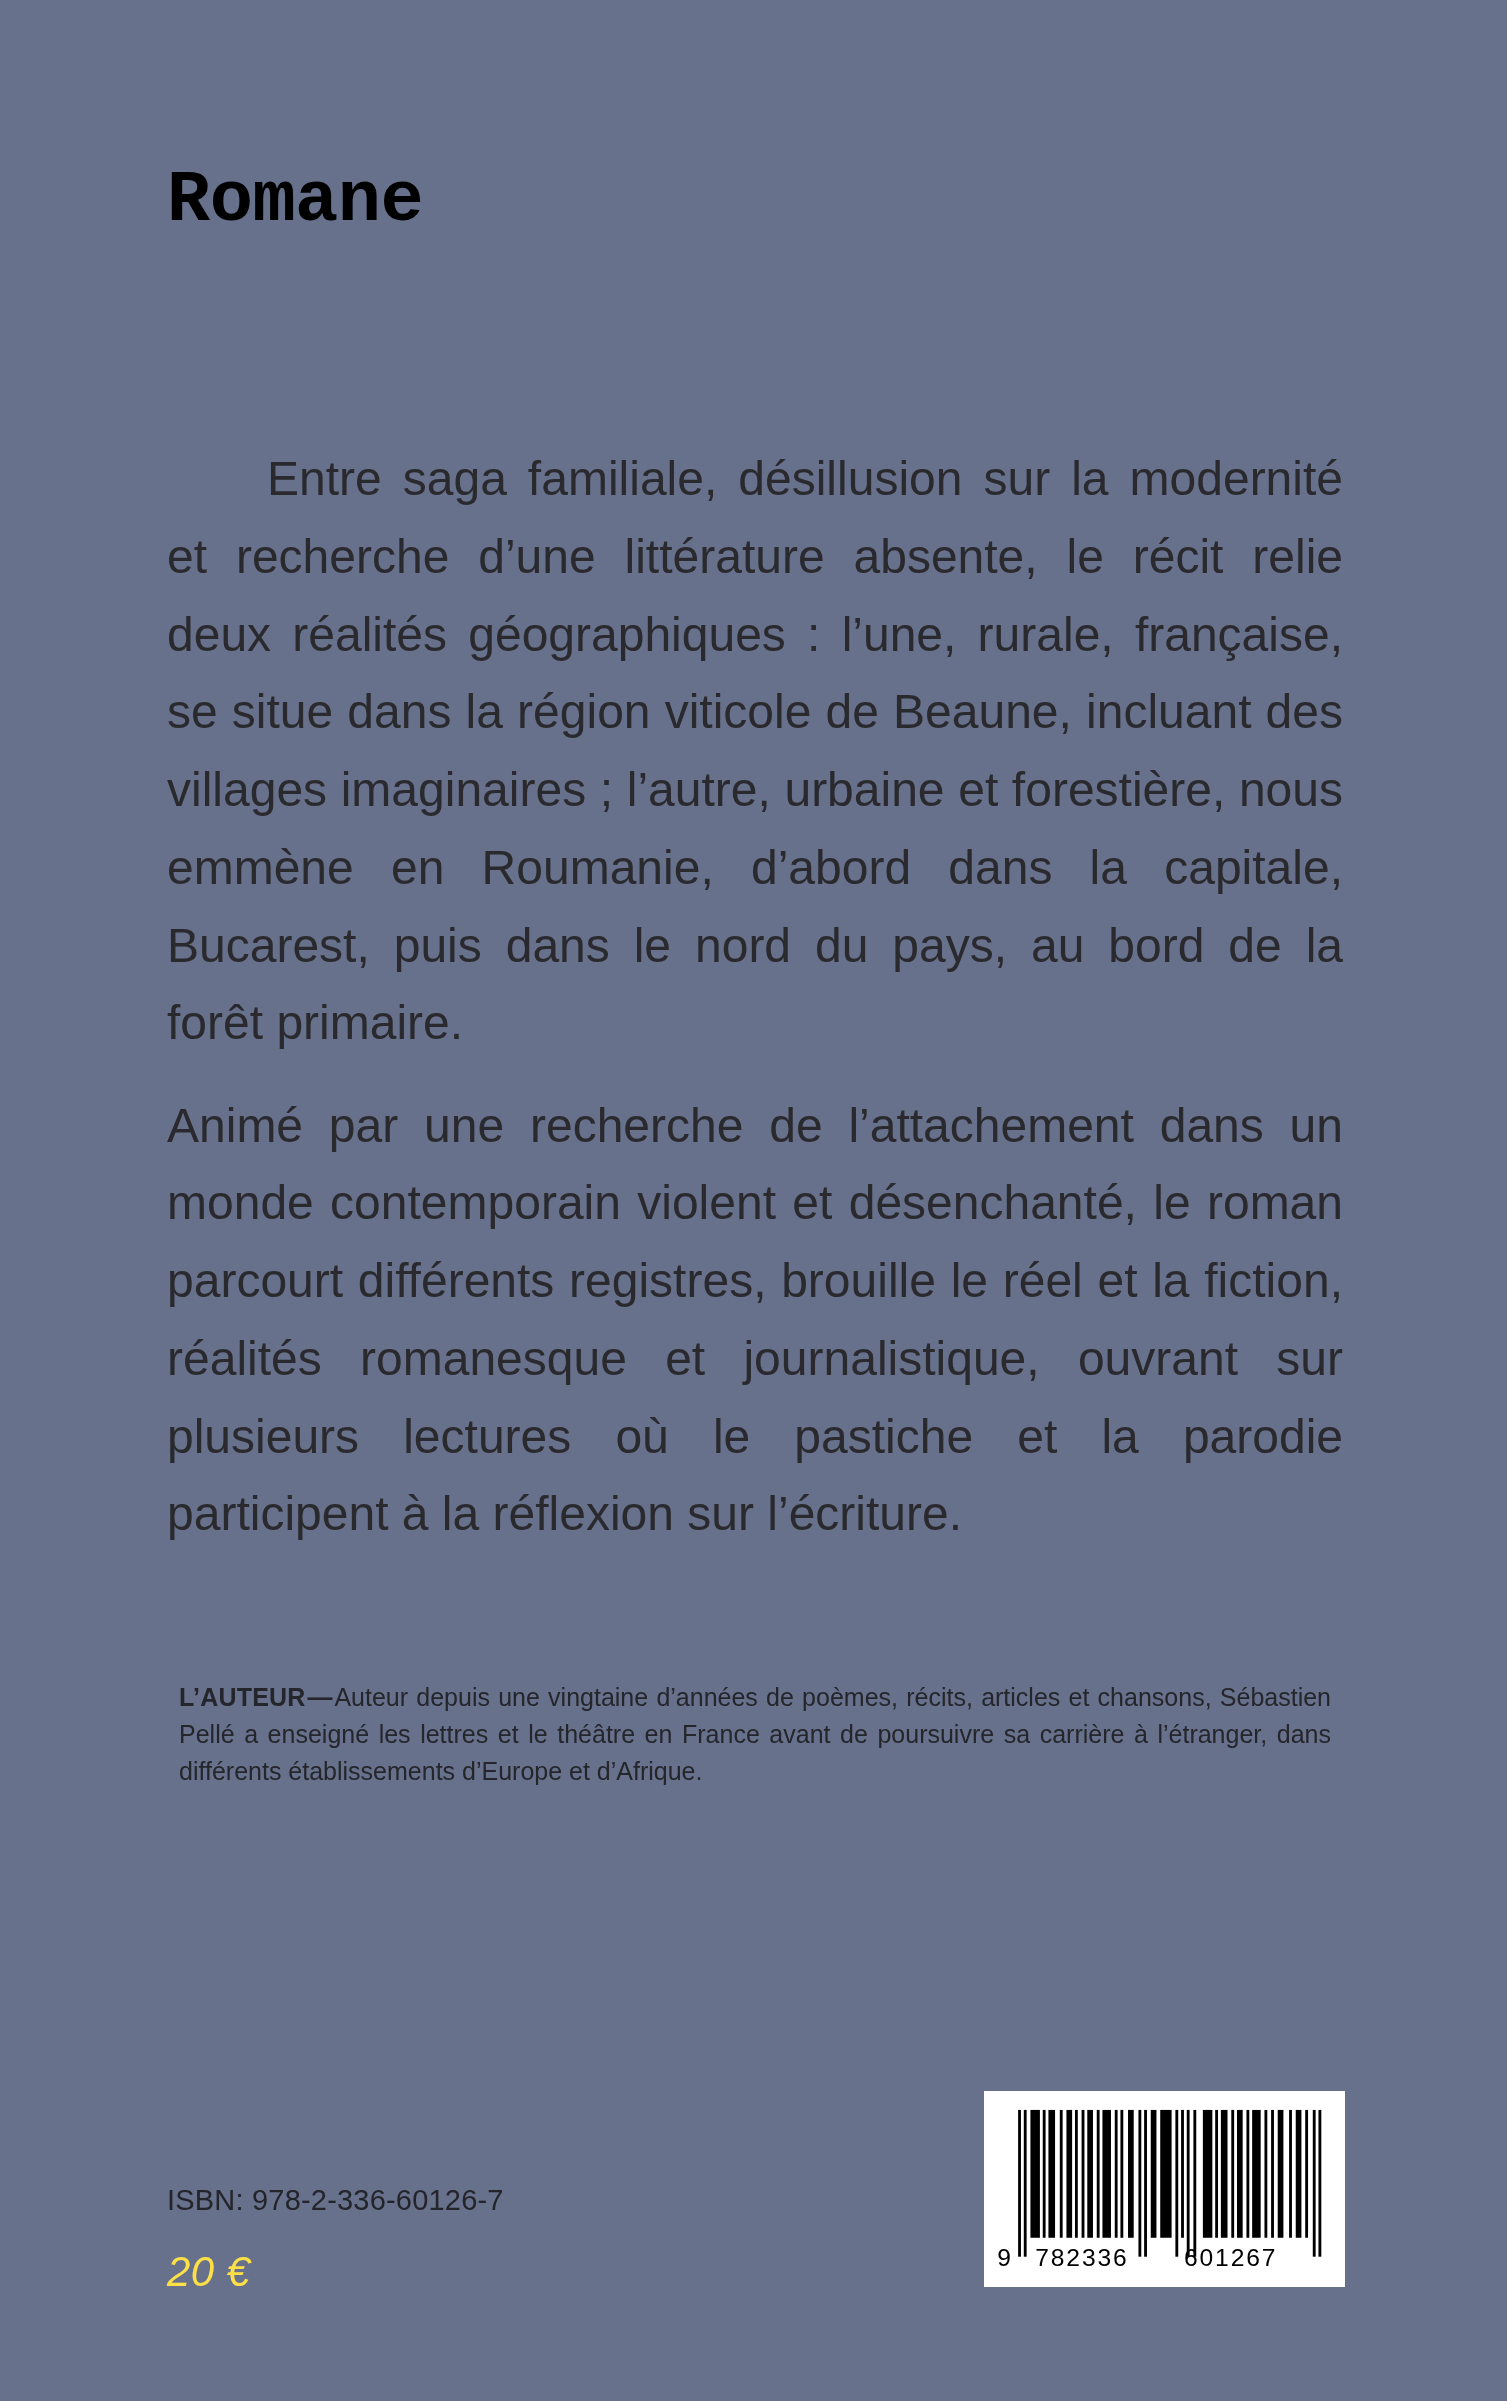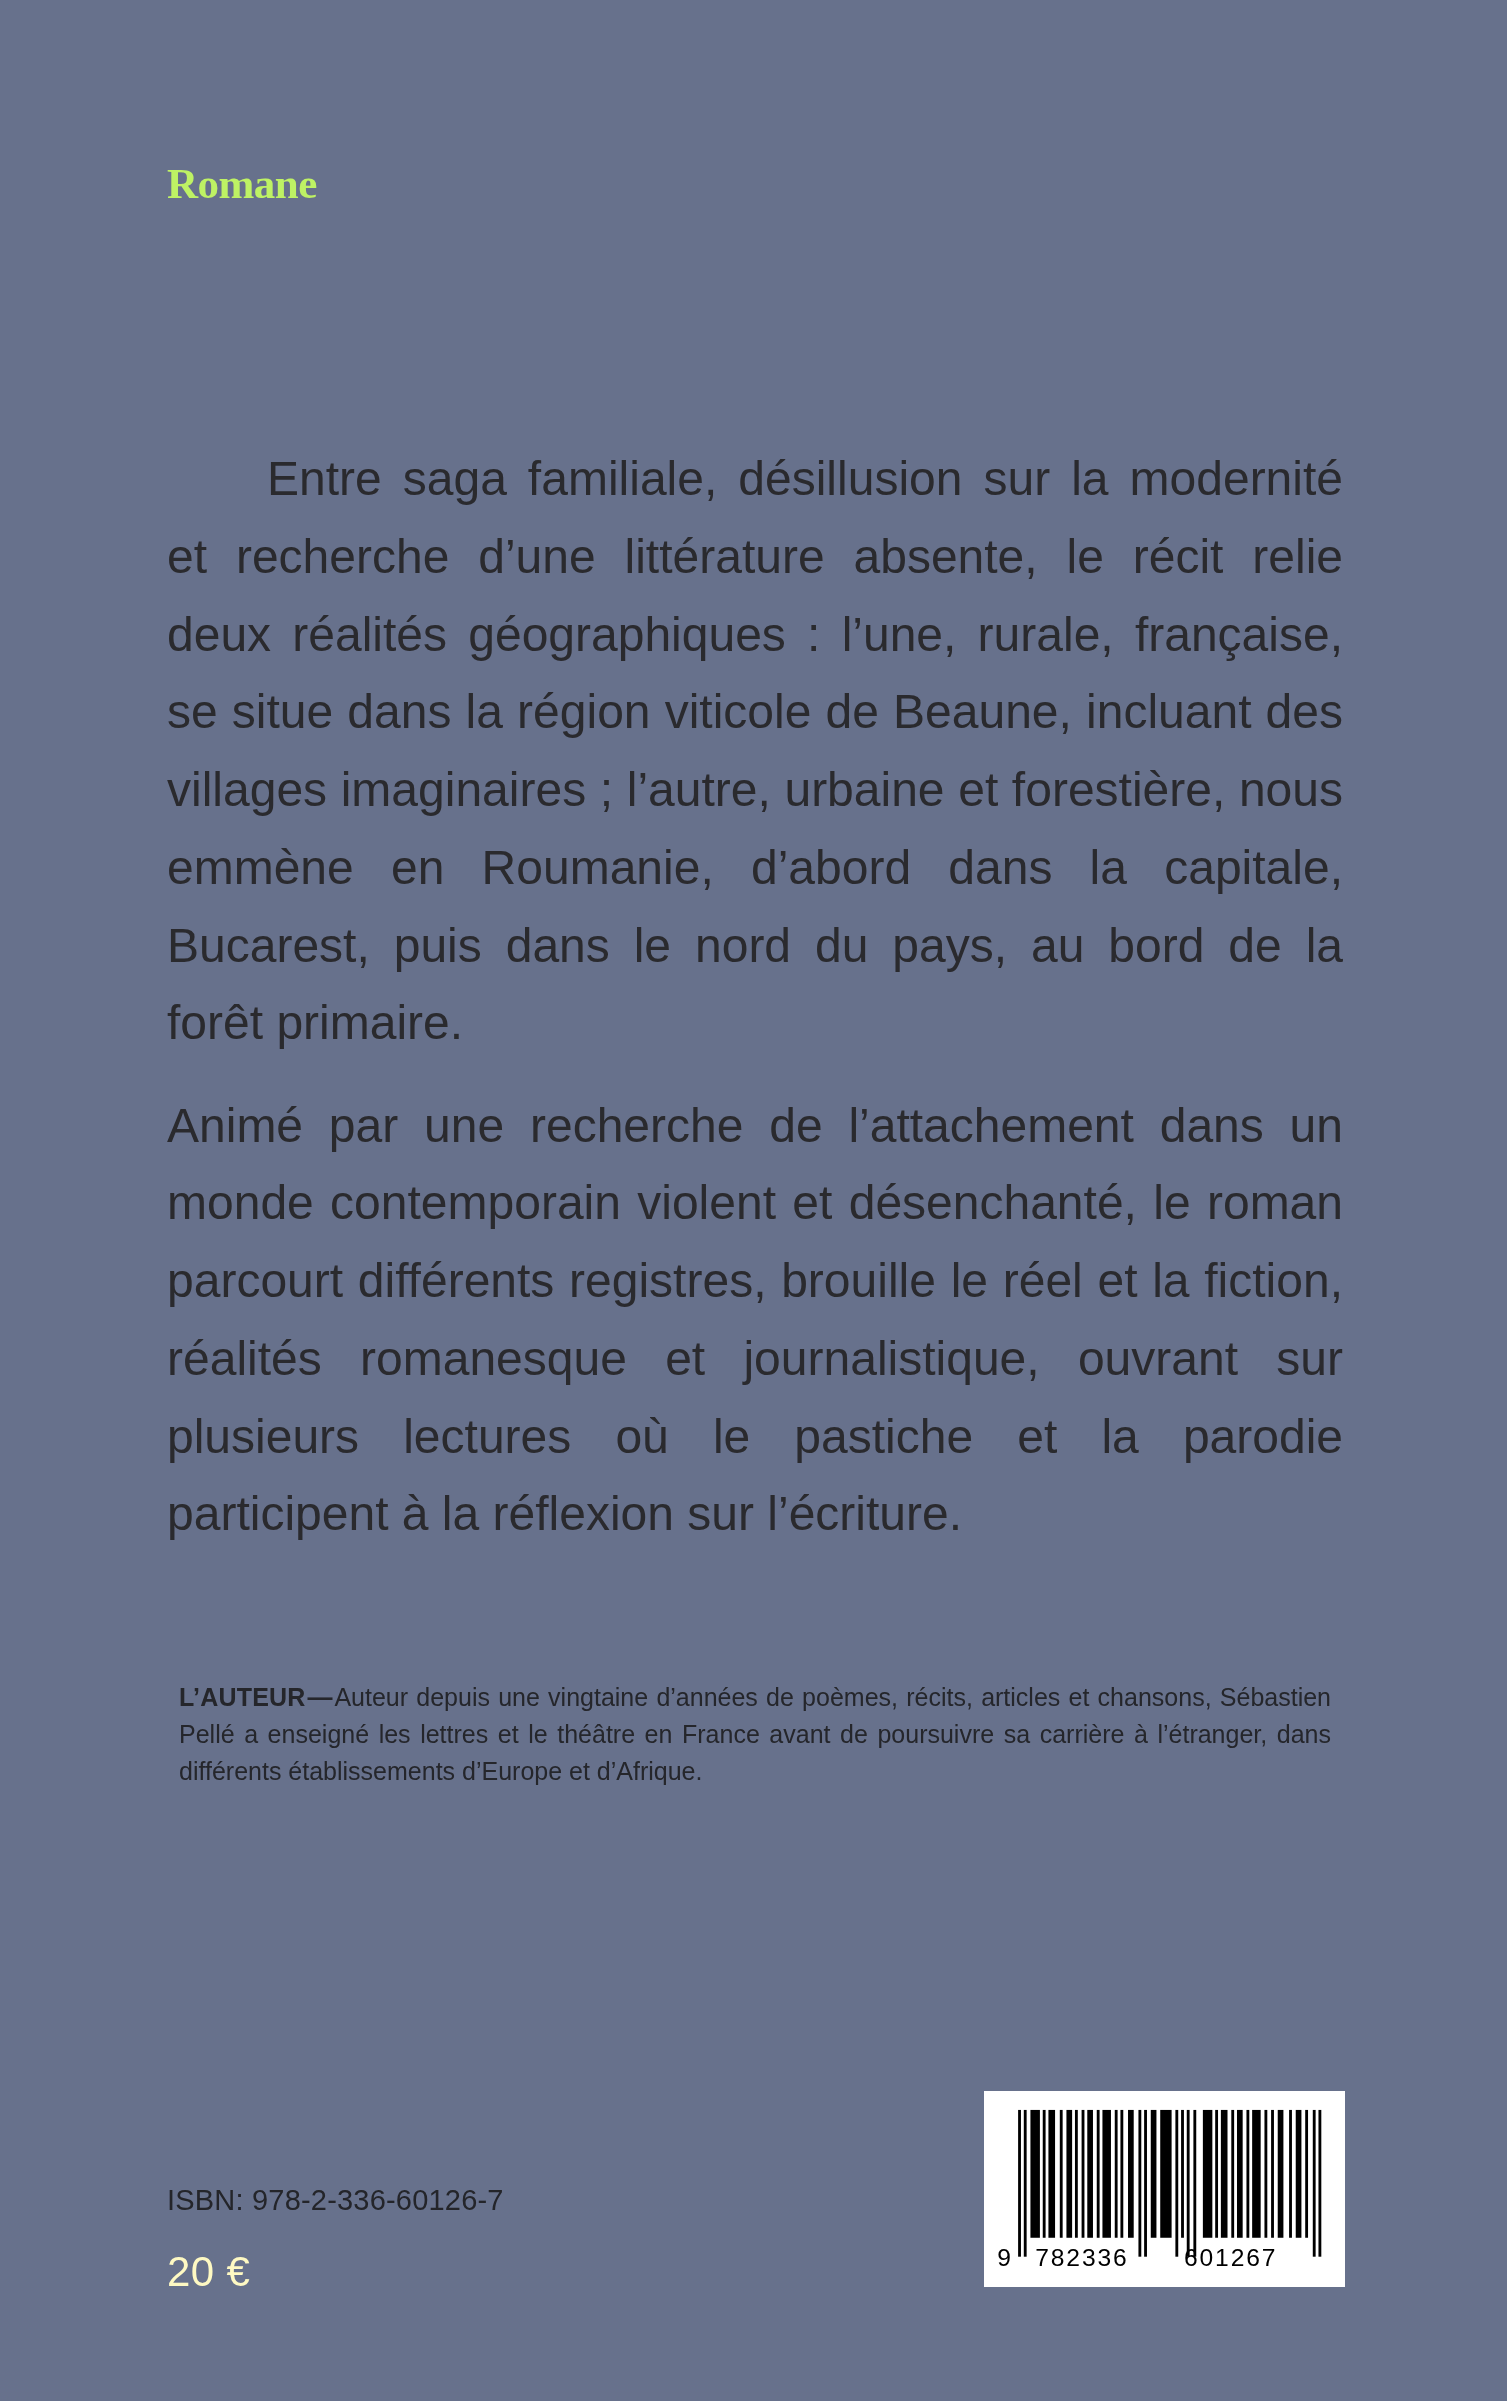--- a/index.html
+++ b/index.html
@@ -20,25 +20,25 @@
   }
 
   
   .title-block {
     position: absolute;
     left: 167px;
     top: 159px;
     width: 852px;
   }
   .title-line {
-    font-family: Liberation Serif, serif;
+    font-family: Liberation Mono, monospace;
     font-weight: bold;
-    font-size: 43px;
+    font-size: 72px;
     line-height: 1.17;
-    color: #bef264;
+    color: #000000;
     letter-spacing: -0.5px;
   }
 
   
   .blurb {
     position: absolute;
     left: 167px;
     top: 440px;
     width: 1176px;
   }
@@ -98,23 +98,24 @@
     color: #24252a;
     letter-spacing: 0.2px;
     white-space: nowrap;
   }
   .price {
     position: absolute;
     left: 167px;
     top: 2248px;
     font-family: "Liberation Sans", sans-serif;
     font-size: 42px;
-    color: #fef9c3;
+    color: #fde047;
     letter-spacing: 0.4px;
     white-space: nowrap;
+    font-style: italic;
   }
 
   
   .barcode-box {
     position: absolute;
     left: 984px;
     top: 2091px;
     width: 361px;
     height: 196px;
     background: #ffffff;

